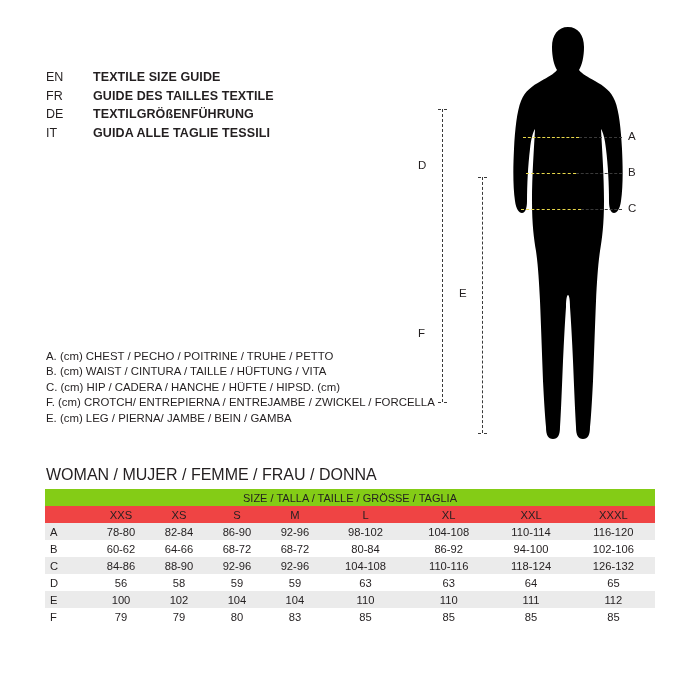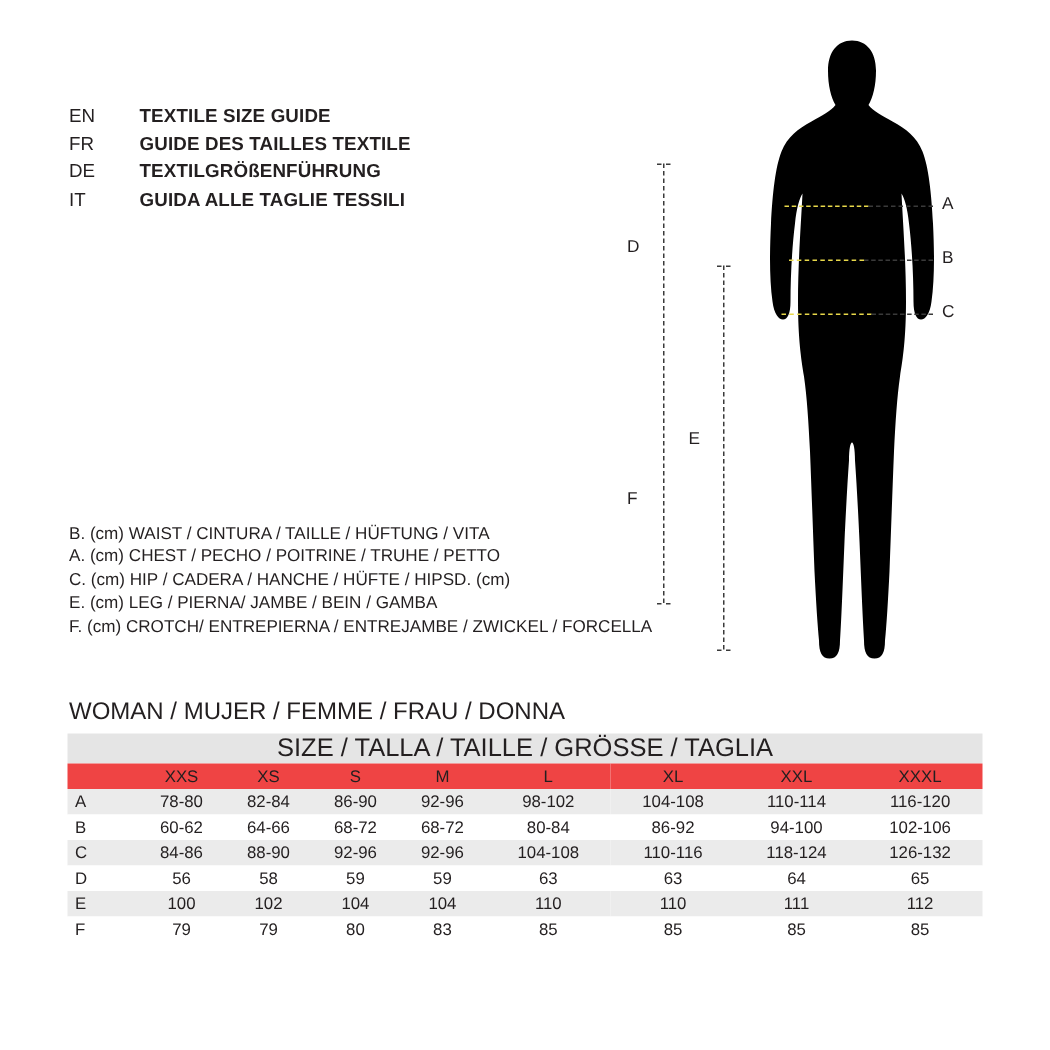--- a/index.html
+++ b/index.html
@@ -108,25 +108,25 @@
     width: 610px;
     font-size: 11.2px;
   }
   table.size-table td {
     padding: 0;
     height: 17px;
     text-align: center;
     color: #231f20;
   }
   .row-title td {
-    background: #e5e5e5;
+    background: #84cc16;
     text-align: left;
     padding-left: 5px;
     height: 16px;
-    font-size: 17px;
+    font-size: 11px;
   }
   .row-head td { background: #ef4444; height: 17px; }
   .row-alt td { background: #ebebeb; }
   .row-plain td { background: #ffffff; }
   .col-label {
     width: 42px;
     text-align: left !important;
     padding-left: 5px !important;
   }
 </style>
@@ -217,25 +217,25 @@
   <div class="mark" style="left:18px; top:134px;">D</div>
   <div class="mark" style="left:18px; top:302px;">F</div>
 
   <div class="dash-v" style="left:82px; top:152px; height:256px;"></div>
   <div class="cap" style="left:78px; top:152px;"></div>
   <div class="cap" style="left:78px; top:408px;"></div>
   <div class="mark" style="left:59px; top:262px;">E</div>
 </div>
 
 <div class="legend">
+  <div>A. (cm) CHEST / PECHO / POITRINE / TRUHE / PETTO</div>
   <div>B. (cm) WAIST / CINTURA / TAILLE / HÜFTUNG / VITA</div>
-  <div>A. (cm) CHEST / PECHO / POITRINE / TRUHE / PETTO</div>
   <div>C. (cm) HIP / CADERA / HANCHE / HÜFTE / HIPSD. (cm)</div>
+  <div>F. (cm) CROTCH/ ENTREPIERNA / ENTREJAMBE / ZWICKEL / FORCELLA</div>
   <div>E. (cm) LEG / PIERNA/ JAMBE / BEIN / GAMBA</div>
-  <div>F. (cm) CROTCH/ ENTREPIERNA / ENTREJAMBE / ZWICKEL / FORCELLA</div>
 </div>
 
 <div class="woman-label">WOMAN / MUJER / FEMME / FRAU / DONNA</div>
 
 <div class="table-wrap">
   <table class="size-table">
     <tbody>
       <tr class="row-title">
         <td colspan="9">SIZE / TALLA / TAILLE / GRÖSSE / TAGLIA</td>
       </tr>

